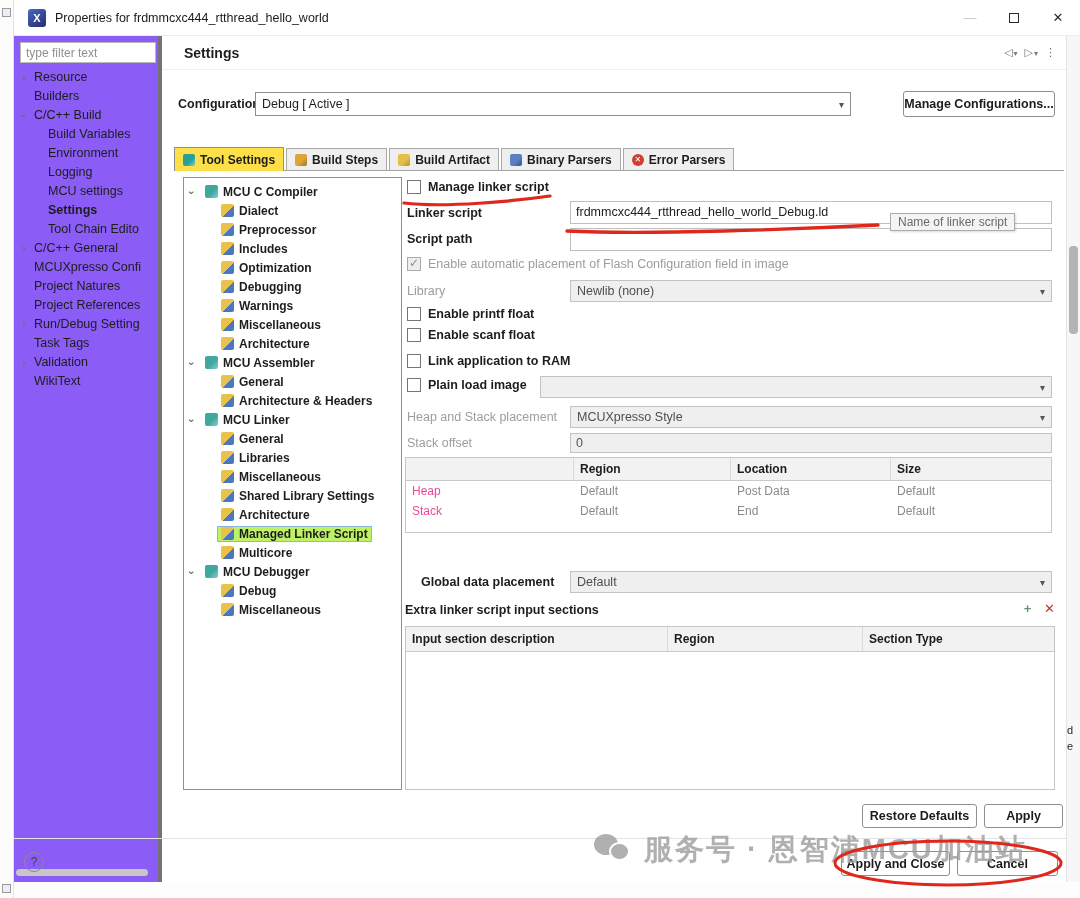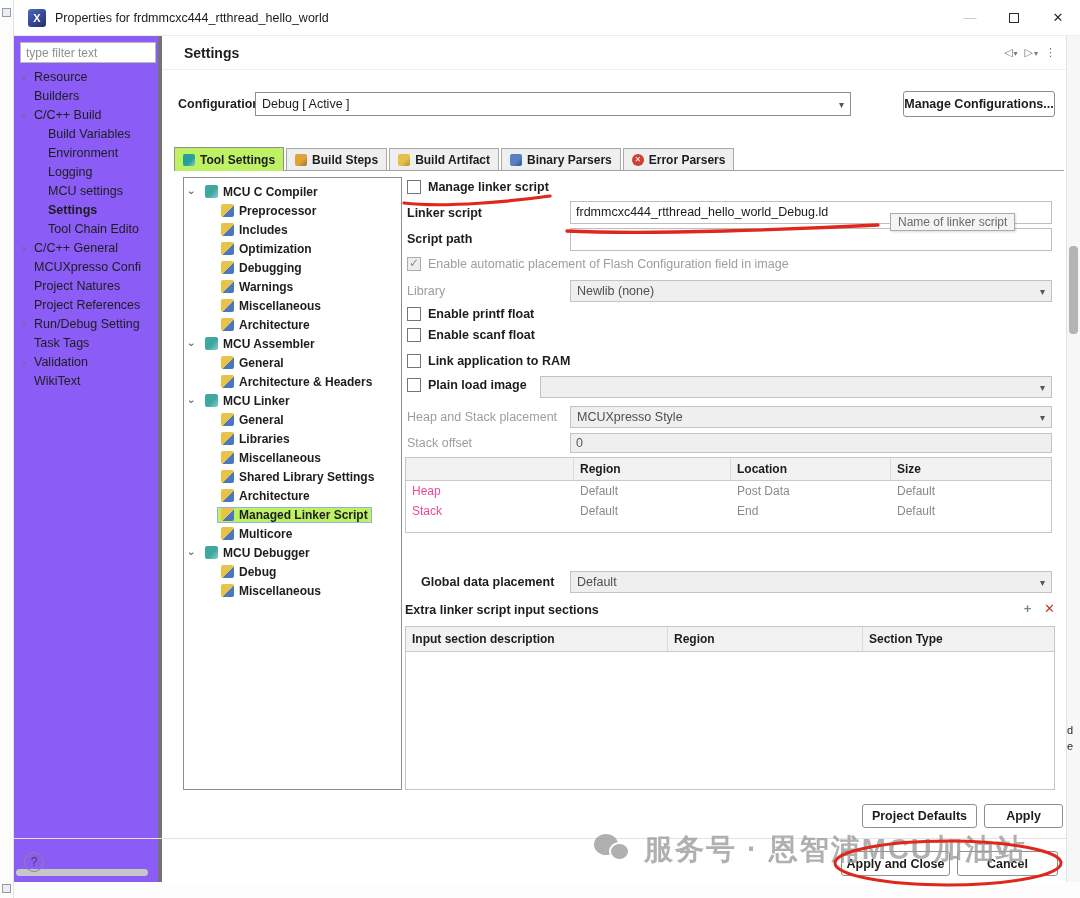--- a/index.html
+++ b/index.html
@@ -54,21 +54,21 @@
   .combo .combo-chevron{margin-left:auto;padding-right:6px;color:#555;font-size:10px}
   .combo.gray{height:22px;border:1px solid #c3c3c3;background:#efefef}
   .combo.gray .combo-value{color:#4f4f4f}
   .btn{position:absolute;height:26px;border:1px solid #8f8f8f;border-radius:3px;background:#fff;
        font-weight:600;font-size:12.5px;color:#1c1c1c;display:flex;align-items:center;justify-content:center;cursor:default}
 
   
   .tabbar{position:absolute;left:12px;right:2px;top:112px;height:23px;border-bottom:1px solid #a3a3a3;display:flex;align-items:flex-end}
   .tab{height:22px;border:1px solid #a8a8a8;border-bottom:none;background:#efefef;display:flex;align-items:center;
        padding:0 8px;margin-right:2px;font-weight:600;font-size:12px;position:relative}
-  .tab.selected{height:24px;background:#bef264;z-index:2;margin-bottom:-1px;border-color:#8f8f8f}
+  .tab.selected{height:24px;background:#fde047;z-index:2;margin-bottom:-1px;border-color:#8f8f8f}
   .tab-icon{width:12px;height:12px;border-radius:2px;margin-right:5px;position:relative}
   .kind-tool .tab-icon{background:linear-gradient(135deg,#27a09c 60%,#7fd0c8)}
   .kind-steps .tab-icon{background:linear-gradient(135deg,#e0a33a 55%,#9a7428)}
   .kind-artifact .tab-icon{background:linear-gradient(135deg,#e4c04b 55%,#b3902c)}
   .kind-binary .tab-icon{background:linear-gradient(135deg,#5b7fc4 55%,#33528f)}
   .kind-error .tab-icon{background:#cf3d33;border-radius:50%}
   .kind-error .tab-icon::after{content:"✕";position:absolute;left:0;top:0;width:12px;height:12px;color:#fff;font-size:8px;
        display:flex;align-items:center;justify-content:center}
 
   
@@ -241,20 +241,21 @@
           <div class="tab kind-error">
             <span class="tab-icon"></span>
             <span class="tab-label">Error Parsers</span>
           </div>
         </div>
 
       <div class="tool-tree">
 
           <div class="tt-row kind-group"><span class="arrow open"></span><span class="sel-box"><span class="t-icon"></span><span class="tt-label">MCU C Compiler</span></span></div>
 
+          <div class="tt-row lvl1 kind-leaf"><span class="arrow"></span><span class="sel-box"><span class="t-icon"></span><span class="tt-label">Dialect</span></span></div>
 
           <div class="tt-row lvl1 kind-leaf"><span class="arrow"></span><span class="sel-box"><span class="t-icon"></span><span class="tt-label">Preprocessor</span></span></div>
 
           <div class="tt-row lvl1 kind-leaf"><span class="arrow"></span><span class="sel-box"><span class="t-icon"></span><span class="tt-label">Includes</span></span></div>
 
           <div class="tt-row lvl1 kind-leaf"><span class="arrow"></span><span class="sel-box"><span class="t-icon"></span><span class="tt-label">Optimization</span></span></div>
 
           <div class="tt-row lvl1 kind-leaf"><span class="arrow"></span><span class="sel-box"><span class="t-icon"></span><span class="tt-label">Debugging</span></span></div>
 
           <div class="tt-row lvl1 kind-leaf"><span class="arrow"></span><span class="sel-box"><span class="t-icon"></span><span class="tt-label">Warnings</span></span></div>
@@ -384,21 +385,21 @@
 
       <div class="grid-table" style="left:243px;top:590px;width:650px;height:164px">
         <div class="gt-header xt-header cols3">
 
         <div class="gt-hcell">Input section description</div>
             <div class="gt-hcell">Region</div>
             <div class="gt-hcell">Section Type</div>
           </div>
       </div>
 
-      <div class="btn" style="left:700px;top:768px;width:115px;height:24px">Project Defaults</div>
+      <div class="btn" style="left:700px;top:768px;width:115px;height:24px">Restore Defaults</div>
       <div class="btn" style="left:822px;top:768px;width:79px;height:24px">Apply</div>
     </div>
 
     <div class="bottom-sep"></div>
     <div class="help-btn">?</div>
     <div class="btn dlg-btn" style="left:827px;width:109px">Apply and Close</div>
     <div class="btn dlg-btn" style="left:943px;width:101px">Cancel</div>
 
     <div class="watermark">
       <span class="wm-icon">

